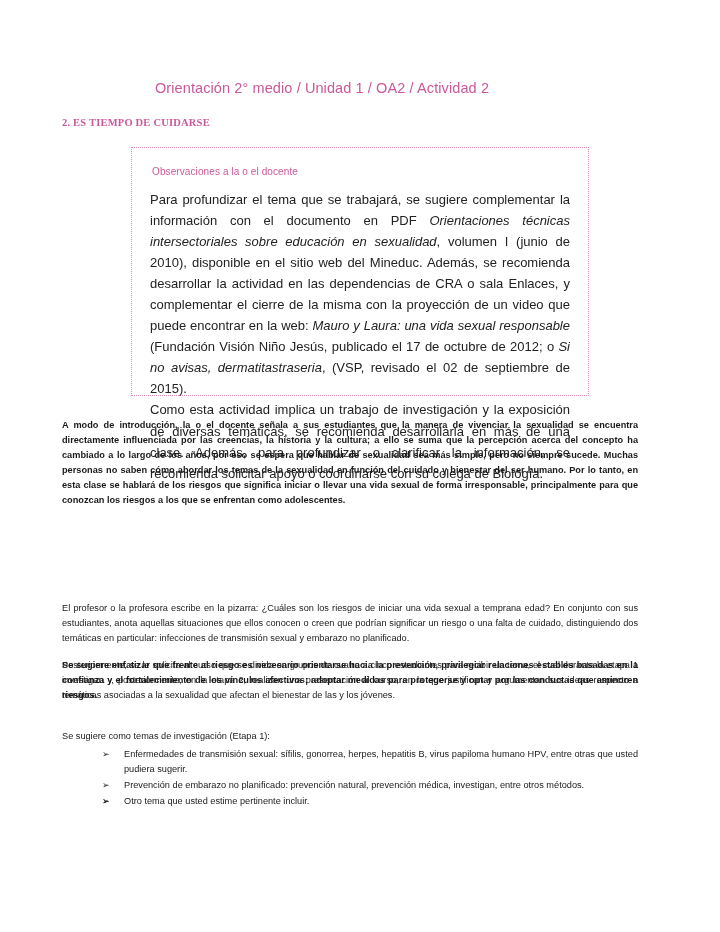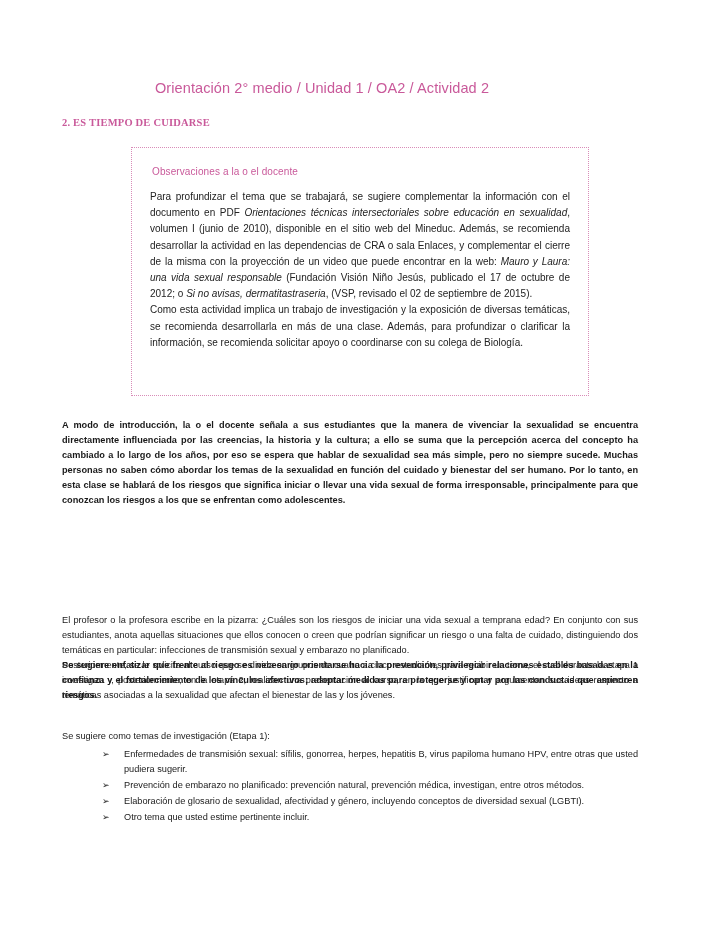--- a/index.html
+++ b/index.html
@@ -51,42 +51,42 @@
     border: 1.6px dotted #d98cb8;
     padding: 16px 18px 10px 18px;
   }
   .obs-title {
     color: #c9599a;
     font-size: 10px;
     margin: 2px 0 12px 2px;
     letter-spacing: 0.1px;
   }
   .obs-body {
-    font-size: 10px;
+    font-size: 13px;
     line-height: 1.62;
     text-align: justify;
     color: #222;
   }
   .obs-body p {
     margin: 0 0 0 0;
   }
   .obs-body .it {
     font-style: italic;
   }
   .body-block {
     position: absolute;
     left: 62px;
     width: 576px;
     font-size: 9.2px;
     line-height: 1.62;
     text-align: justify;
     color: #1a1a1a;
   }
   .p1 { top: 418px; font-weight: bold; }
-  .p3 { top: 601px; margin-top: 12px; }
+  .p3 { top: 601px; }
   .p4 { top: 658px; font-weight: bold; }
   .bullet-list {
     position: absolute;
     left: 62px;
     top: 747px;
     width: 576px;
     margin: 0;
     padding: 0;
     list-style: none;
     font-size: 9.2px;
@@ -130,17 +130,17 @@
 
   <div class="body-block p4">Se sugiere enfatizar que frente al riesgo es necesario orientarse hacia la prevención, privilegiar relaciones estables basadas en la confianza y el fortalecimiento de los vínculos afectivos; adoptar medidas para protegerse y optar por las conductas que aminoren riesgos.</div>
 
   <div class="body-block" style="top:658px">Posteriormente, se le solicita al curso que se divida en grupos de cuatro a cinco estudiantes para recibir un tema, el cual durante la etapa 1 investigan y, posteriormente, en la etapa 2, realizan una presentación al curso, en la que justifican y argumentan sus ideas respecto a temáticas asociadas a la sexualidad que afectan el bienestar de las y los jóvenes.</div>
 
   <div class="body-block" style="top:729px">Se sugiere como temas de investigación (Etapa 1):</div>
 
   <ul class="bullet-list">
     <li><span class="arrow">➢</span><span>Enfermedades de transmisión sexual: sífilis, gonorrea, herpes, hepatitis B, virus papiloma humano HPV, entre otras que usted pudiera sugerir.</span></li>
     <li><span class="arrow">➢</span><span>Prevención de embarazo no planificado: prevención natural, prevención médica, investigan, entre otros métodos.</span></li>
-    <li><span class="arrow">➢</span><span>Elaboración de glosario de sexualidad, afectividad y género, incluyendo conceptos de diversidad sexual (LGBTI).</span></li>
+    <li><span class="arrow">➢</span></li>
     <li><span class="arrow">➢</span><span>Otro tema que usted estime pertinente incluir.</span></li>
   </ul>
 
 </div>
 
 </body></html>

